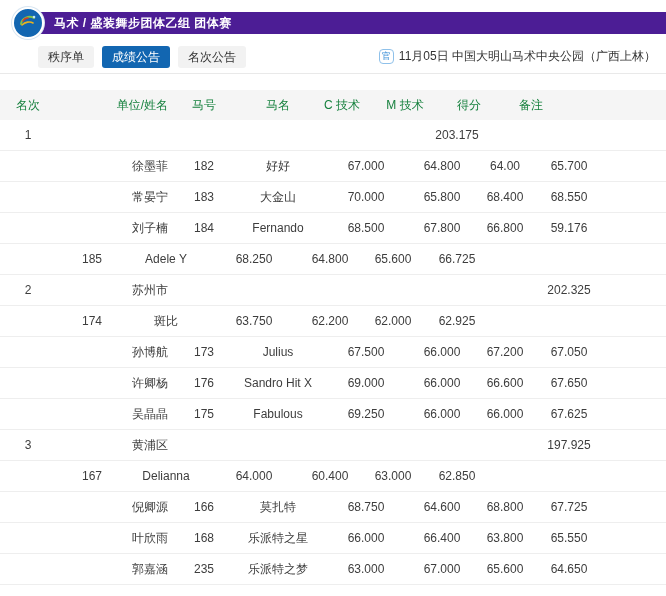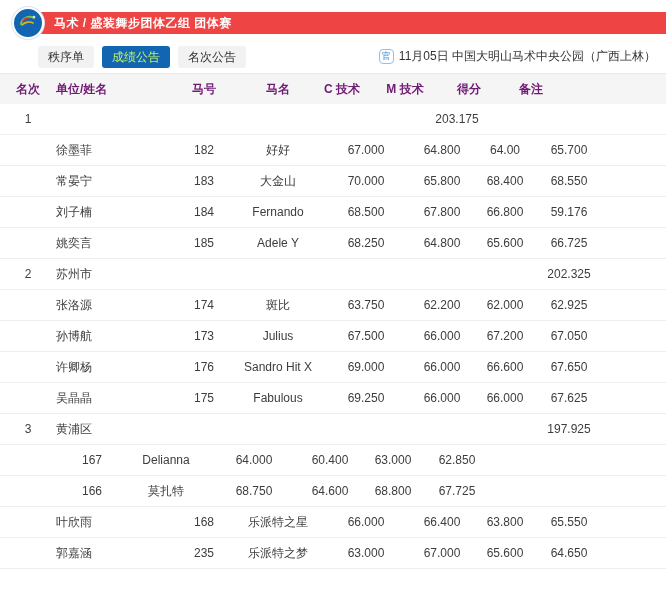--- a/index.html
+++ b/index.html
@@ -8,21 +8,21 @@
     width: 666px; height: 596px;
     font-family: "Liberation Sans", "DejaVu Sans", sans-serif;
     color: #333333;
     overflow: hidden;
     position: relative;
   }
   
   .banner-wrap { position: relative; height: 40px; }
   .banner {
     position: absolute; left: 24px; right: 0; top: 12px; height: 22px;
-    background: #ef4444;
+    background: #4c1d95;
     border-radius: 11px 0 0 11px;
     display: flex; align-items: center;
     padding-left: 30px;
   }
   .banner-title {
     color: #ffffff; font-size: 12px; font-weight: bold; letter-spacing: .5px;
     white-space: nowrap;
   }
   .logo {
     position: absolute; left: 12px; top: 7px;
@@ -43,47 +43,47 @@
   }
   .tabs { display: flex; gap: 8px; }
   .tab {
     border: none; cursor: pointer;
     font-family: inherit;
     font-size: 12px; line-height: 1;
     padding: 5px 10px; border-radius: 3px;
     background: #f2f2f2; color: #333333;
     white-space: nowrap;
   }
-  .tab.active { background: #1266b1; color: #bef264; font-family: Liberation Serif, serif; }
+  .tab.active { background: #1266b1; color: #ffffff; font-family: Liberation Serif, serif; }
   .event-info {
     margin-left: auto;
     display: flex; align-items: center; gap: 5px;
     font-size: 12px; color: #333333; white-space: nowrap;
   }
   .badge {
     width: 15px; height: 15px;
     border: 1px solid #8fc1ea; border-radius: 4px;
     color: #3a8fd8; font-size: 9px; line-height: 13px;
     text-align: center; background: #ffffff;
   }
   
   .table { width: 666px; }
   .tr { display: flex; align-items: center; }
   .thead {
     height: 30px; background: #f5f5f5;
-    font-weight: bold; font-size: 12px; color: #701a75;
+    font-weight: normal; font-size: 12px; color: #15803d; margin-top: 16px;
   }
   .row {
     height: 31px; background: #ffffff;
     border-bottom: 1px solid #eeeeee;
     font-size: 12px; color: #3d3d3d;
   }
   .cell { text-align: center; white-space: nowrap; overflow: hidden; }
   .c-rank   { width: 56px; }
-  .c-name   { width: 112px; text-align: left; }
+  .c-name   { width: 112px; text-align: right; }
   .c-no     { width: 72px; text-align: center; }
   .c-horse  { width: 76px; }
   .c-e      { width: 100px; }
   .c-c      { width: 52px; }
   .c-m      { width: 74px; }
   .c-score  { width: 54px; }
   .c-remark { width: 70px; }
 </style>
 </head>
 <body>
@@ -166,21 +166,20 @@
         <div class="cell c-no">184</div>
         <div class="cell c-horse">Fernando</div>
         <div class="cell c-e">68.500</div>
         <div class="cell c-c">67.800</div>
         <div class="cell c-m">66.800</div>
         <div class="cell c-score">59.176</div>
         <div class="cell c-remark"></div>
       </div>
       <div class="tr row">
         <div class="cell c-rank"></div>
-        <div class="cell c-name">姚奕言</div>
         <div class="cell c-no">185</div>
         <div class="cell c-horse">Adele Y</div>
         <div class="cell c-e">68.250</div>
         <div class="cell c-c">64.800</div>
         <div class="cell c-m">65.600</div>
         <div class="cell c-score">66.725</div>
         <div class="cell c-remark"></div>
       </div>
       <div class="tr row">
         <div class="cell c-rank">2</div>
@@ -188,21 +187,20 @@
         <div class="cell c-no"></div>
         <div class="cell c-horse"></div>
         <div class="cell c-e"></div>
         <div class="cell c-c"></div>
         <div class="cell c-m"></div>
         <div class="cell c-score">202.325</div>
         <div class="cell c-remark"></div>
       </div>
       <div class="tr row">
         <div class="cell c-rank"></div>
-        <div class="cell c-name">张洛源</div>
         <div class="cell c-no">174</div>
         <div class="cell c-horse">斑比</div>
         <div class="cell c-e">63.750</div>
         <div class="cell c-c">62.200</div>
         <div class="cell c-m">62.000</div>
         <div class="cell c-score">62.925</div>
         <div class="cell c-remark"></div>
       </div>
       <div class="tr row">
         <div class="cell c-rank"></div>
@@ -253,20 +251,21 @@
         <div class="cell c-no">167</div>
         <div class="cell c-horse">Delianna</div>
         <div class="cell c-e">64.000</div>
         <div class="cell c-c">60.400</div>
         <div class="cell c-m">63.000</div>
         <div class="cell c-score">62.850</div>
         <div class="cell c-remark"></div>
       </div>
       <div class="tr row">
         <div class="cell c-rank"></div>
+        <div class="cell c-name">倪卿源</div>
         <div class="cell c-no">166</div>
         <div class="cell c-horse">莫扎特</div>
         <div class="cell c-e">68.750</div>
         <div class="cell c-c">64.600</div>
         <div class="cell c-m">68.800</div>
         <div class="cell c-score">67.725</div>
         <div class="cell c-remark"></div>
       </div>
       <div class="tr row">
         <div class="cell c-rank"></div>

